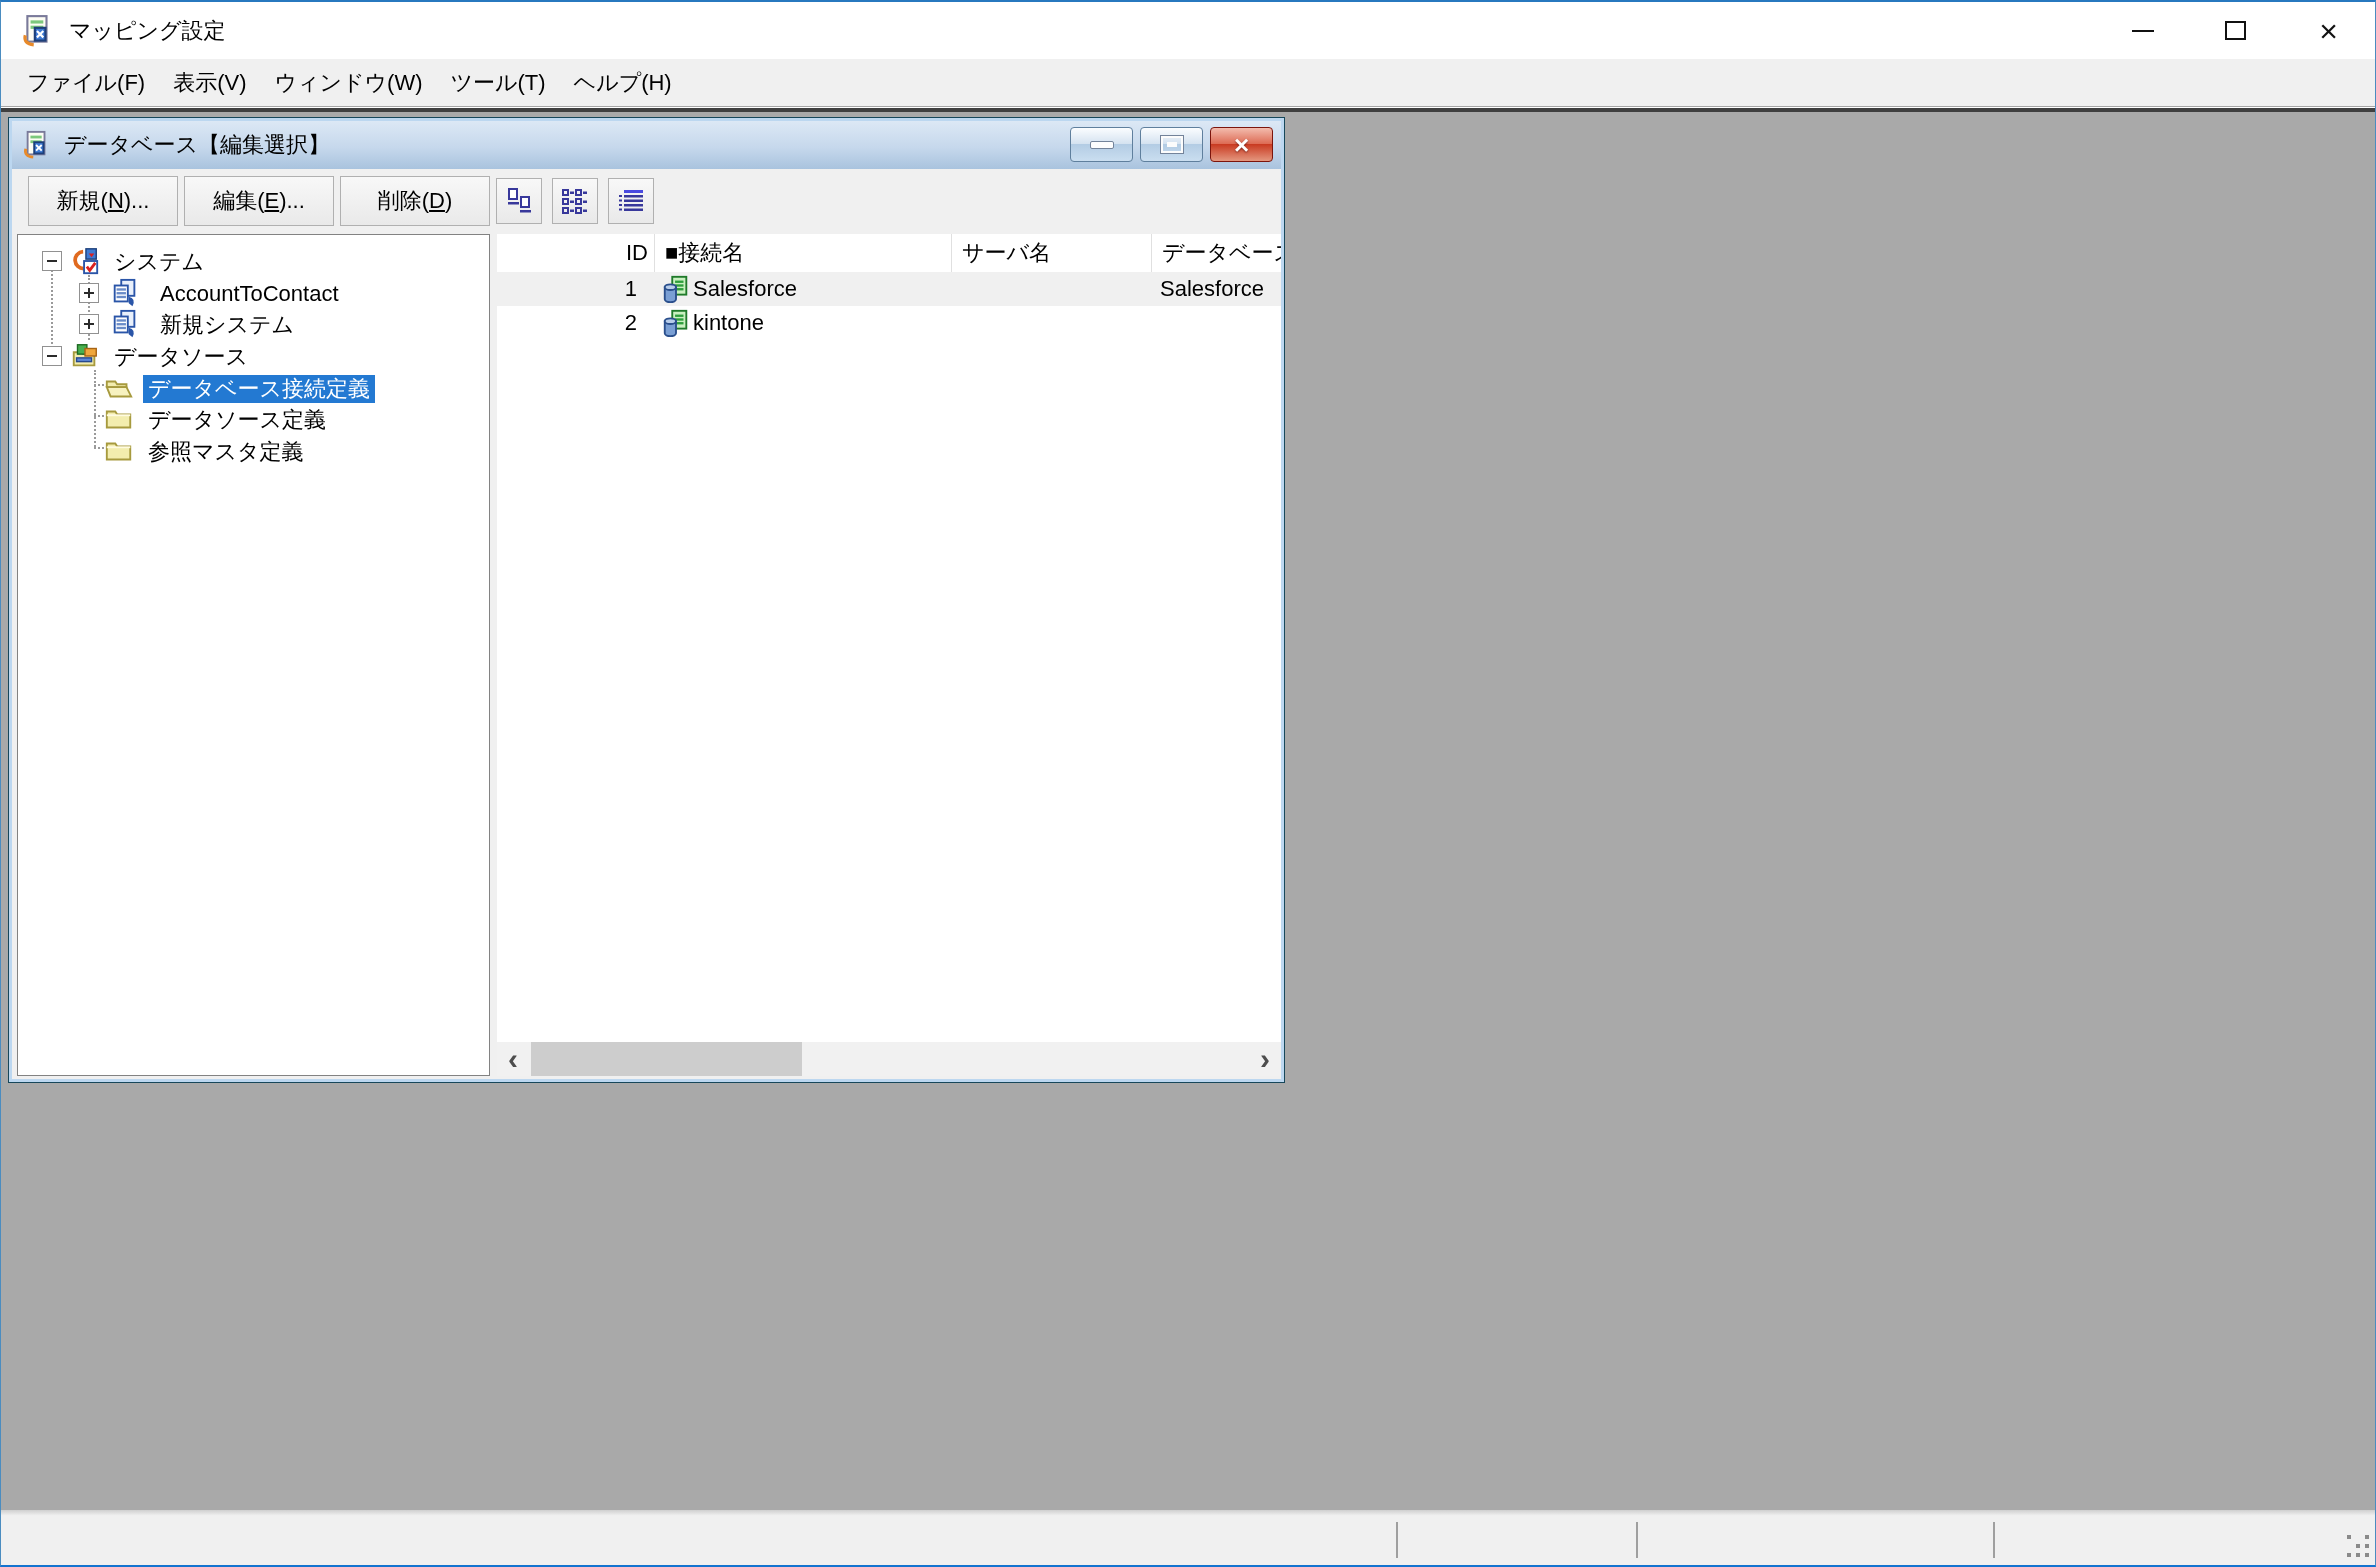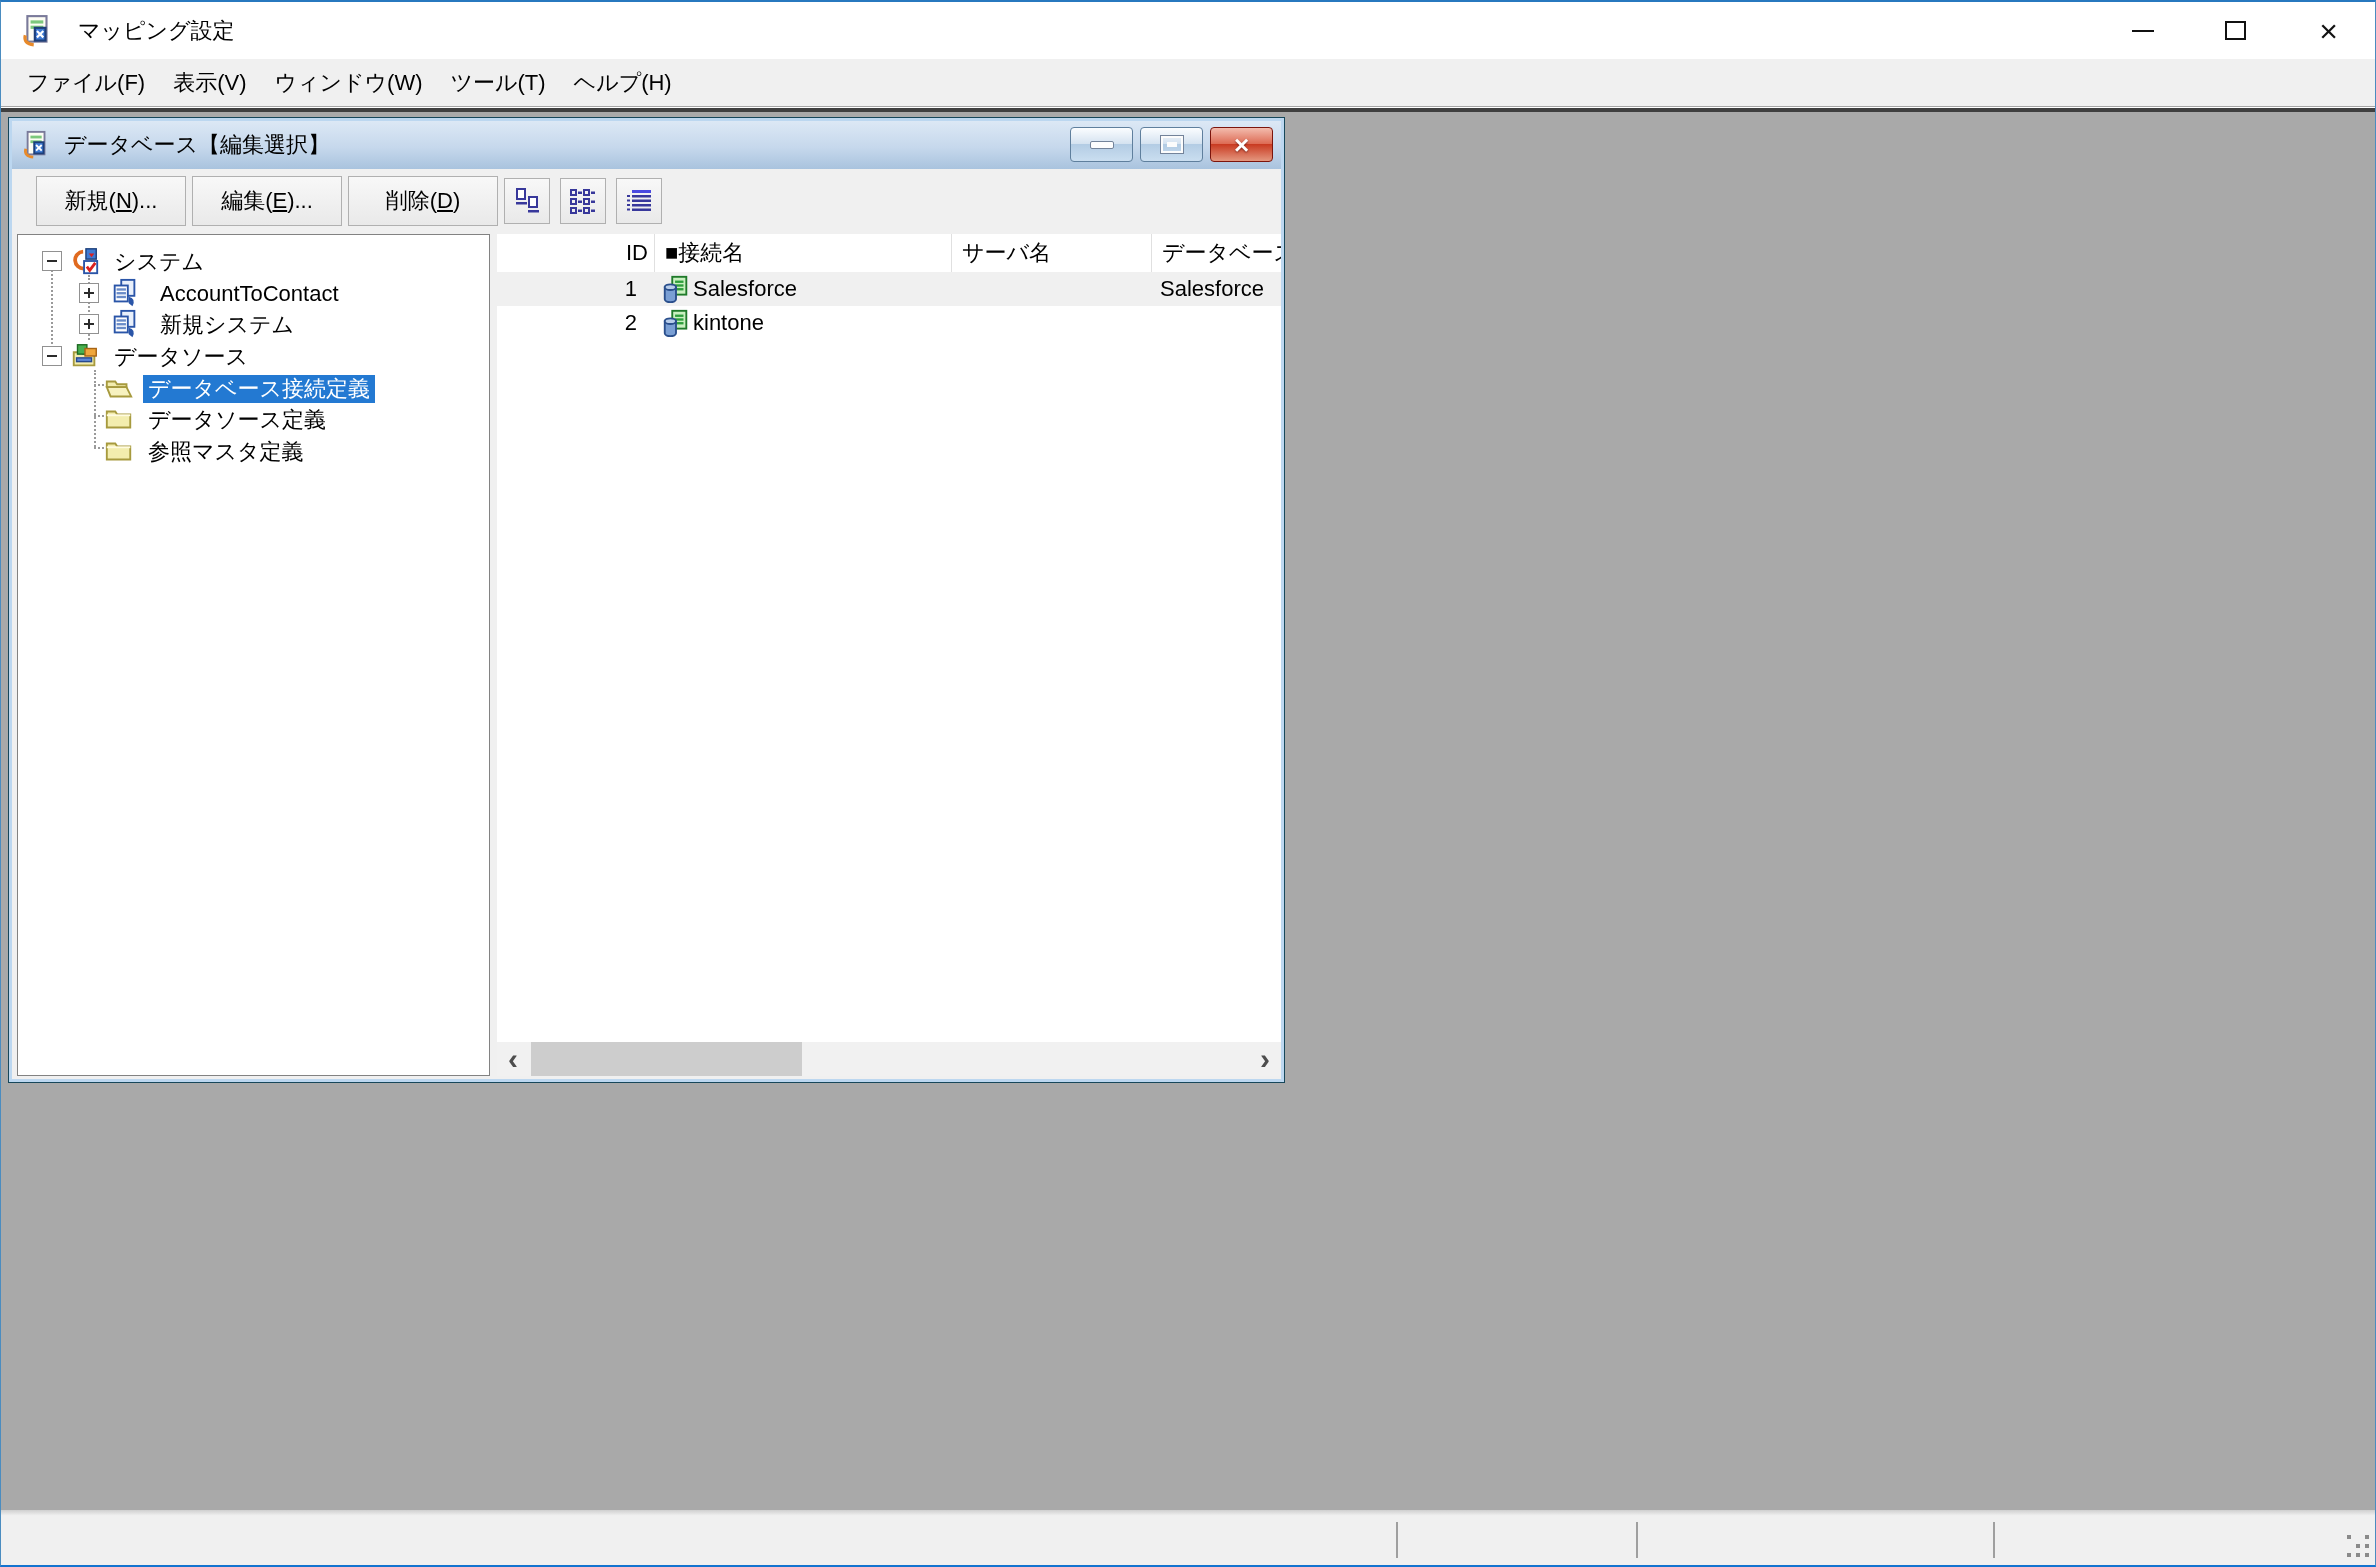--- a/index.html
+++ b/index.html
@@ -17,21 +17,21 @@
   .main-window {
     position: absolute; inset: 0;
     background: #fff;
     border-top: 2px solid #2778bf;
     border-left: 1px solid #4a8cc0;
     border-right: 1px solid #4a8cc0;
     border-bottom: 2px solid #1473cf;
   }
   .titlebar {
     position: absolute; left: 0; right: 0; top: 0; height: 57px;
-    background: #fff; display: flex; align-items: center; gap: 9px;
+    background: #fff; display: flex; align-items: center;
   }
   .titlebar .app-ico { width: 34px; height: 34px; margin-left: 20px; flex: none; }
   .titlebar .title-text { margin-left: 14px; font-size: 22px; }
   .win-controls { position: absolute; right: 0; top: 0; height: 57px; display: flex; }
   .win-btn { width: 93px; height: 57px; display: flex; align-items: center; justify-content: center; }
   .glyph-min { width: 22px; height: 2px; background: #111; }
   .glyph-max { width: 21px; height: 19px; border: 2px solid #111; }
   .glyph-close { font-size: 32px; font-weight: 400; color: #111; line-height: 1; }
 
   .menubar {
@@ -68,21 +68,21 @@
   .aero-btn.close {
     border: 1px solid #7c150c;
     background: linear-gradient(180deg, #f3bcae 0%, #dd6b54 48%, #c93b22 50%, #e4977f 100%);
   }
   .aero-min-glyph { width: 24px; height: 8px; background: #fdfdfd; border: 1px solid #73839a; border-radius: 2px; }
   .aero-max-glyph { width: 22px; height: 17px; border: 2px solid #fcfcfc; box-shadow: 0 0 0 1px #73839a; display: flex; align-items: center; justify-content: center; }
   .aero-max-glyph i { display: block; width: 10px; height: 5px; background: #fcfcfc; }
   .aero-close-glyph { color: #fff; font-size: 26px; font-weight: bold; line-height: 1; text-shadow: 0 1px 2px rgba(60,0,0,.6); }
 
   .child-toolbar {
-    height: 63px; background: #f0f0f0; display: flex; align-items: center; padding-left: 24px;
+    height: 63px; background: #f0f0f0; display: flex; align-items: center; padding-left: 16px;
   }
   .tb-btn {
     height: 50px; border: 1px solid #b0b0b0; background: linear-gradient(180deg, #f8f8f8, #e9e9e9);
     display: flex; align-items: center; justify-content: center; font-size: 22px;
   }
   .tb-btn.txt { width: 150px; margin-right: 6px; }
   .tb-btn.ico { width: 46px; height: 46px; margin-right: 10px; }
   .tb-btn.ico:first-of-type { margin-left: 8px; }
   .u { text-decoration: underline; }
 

